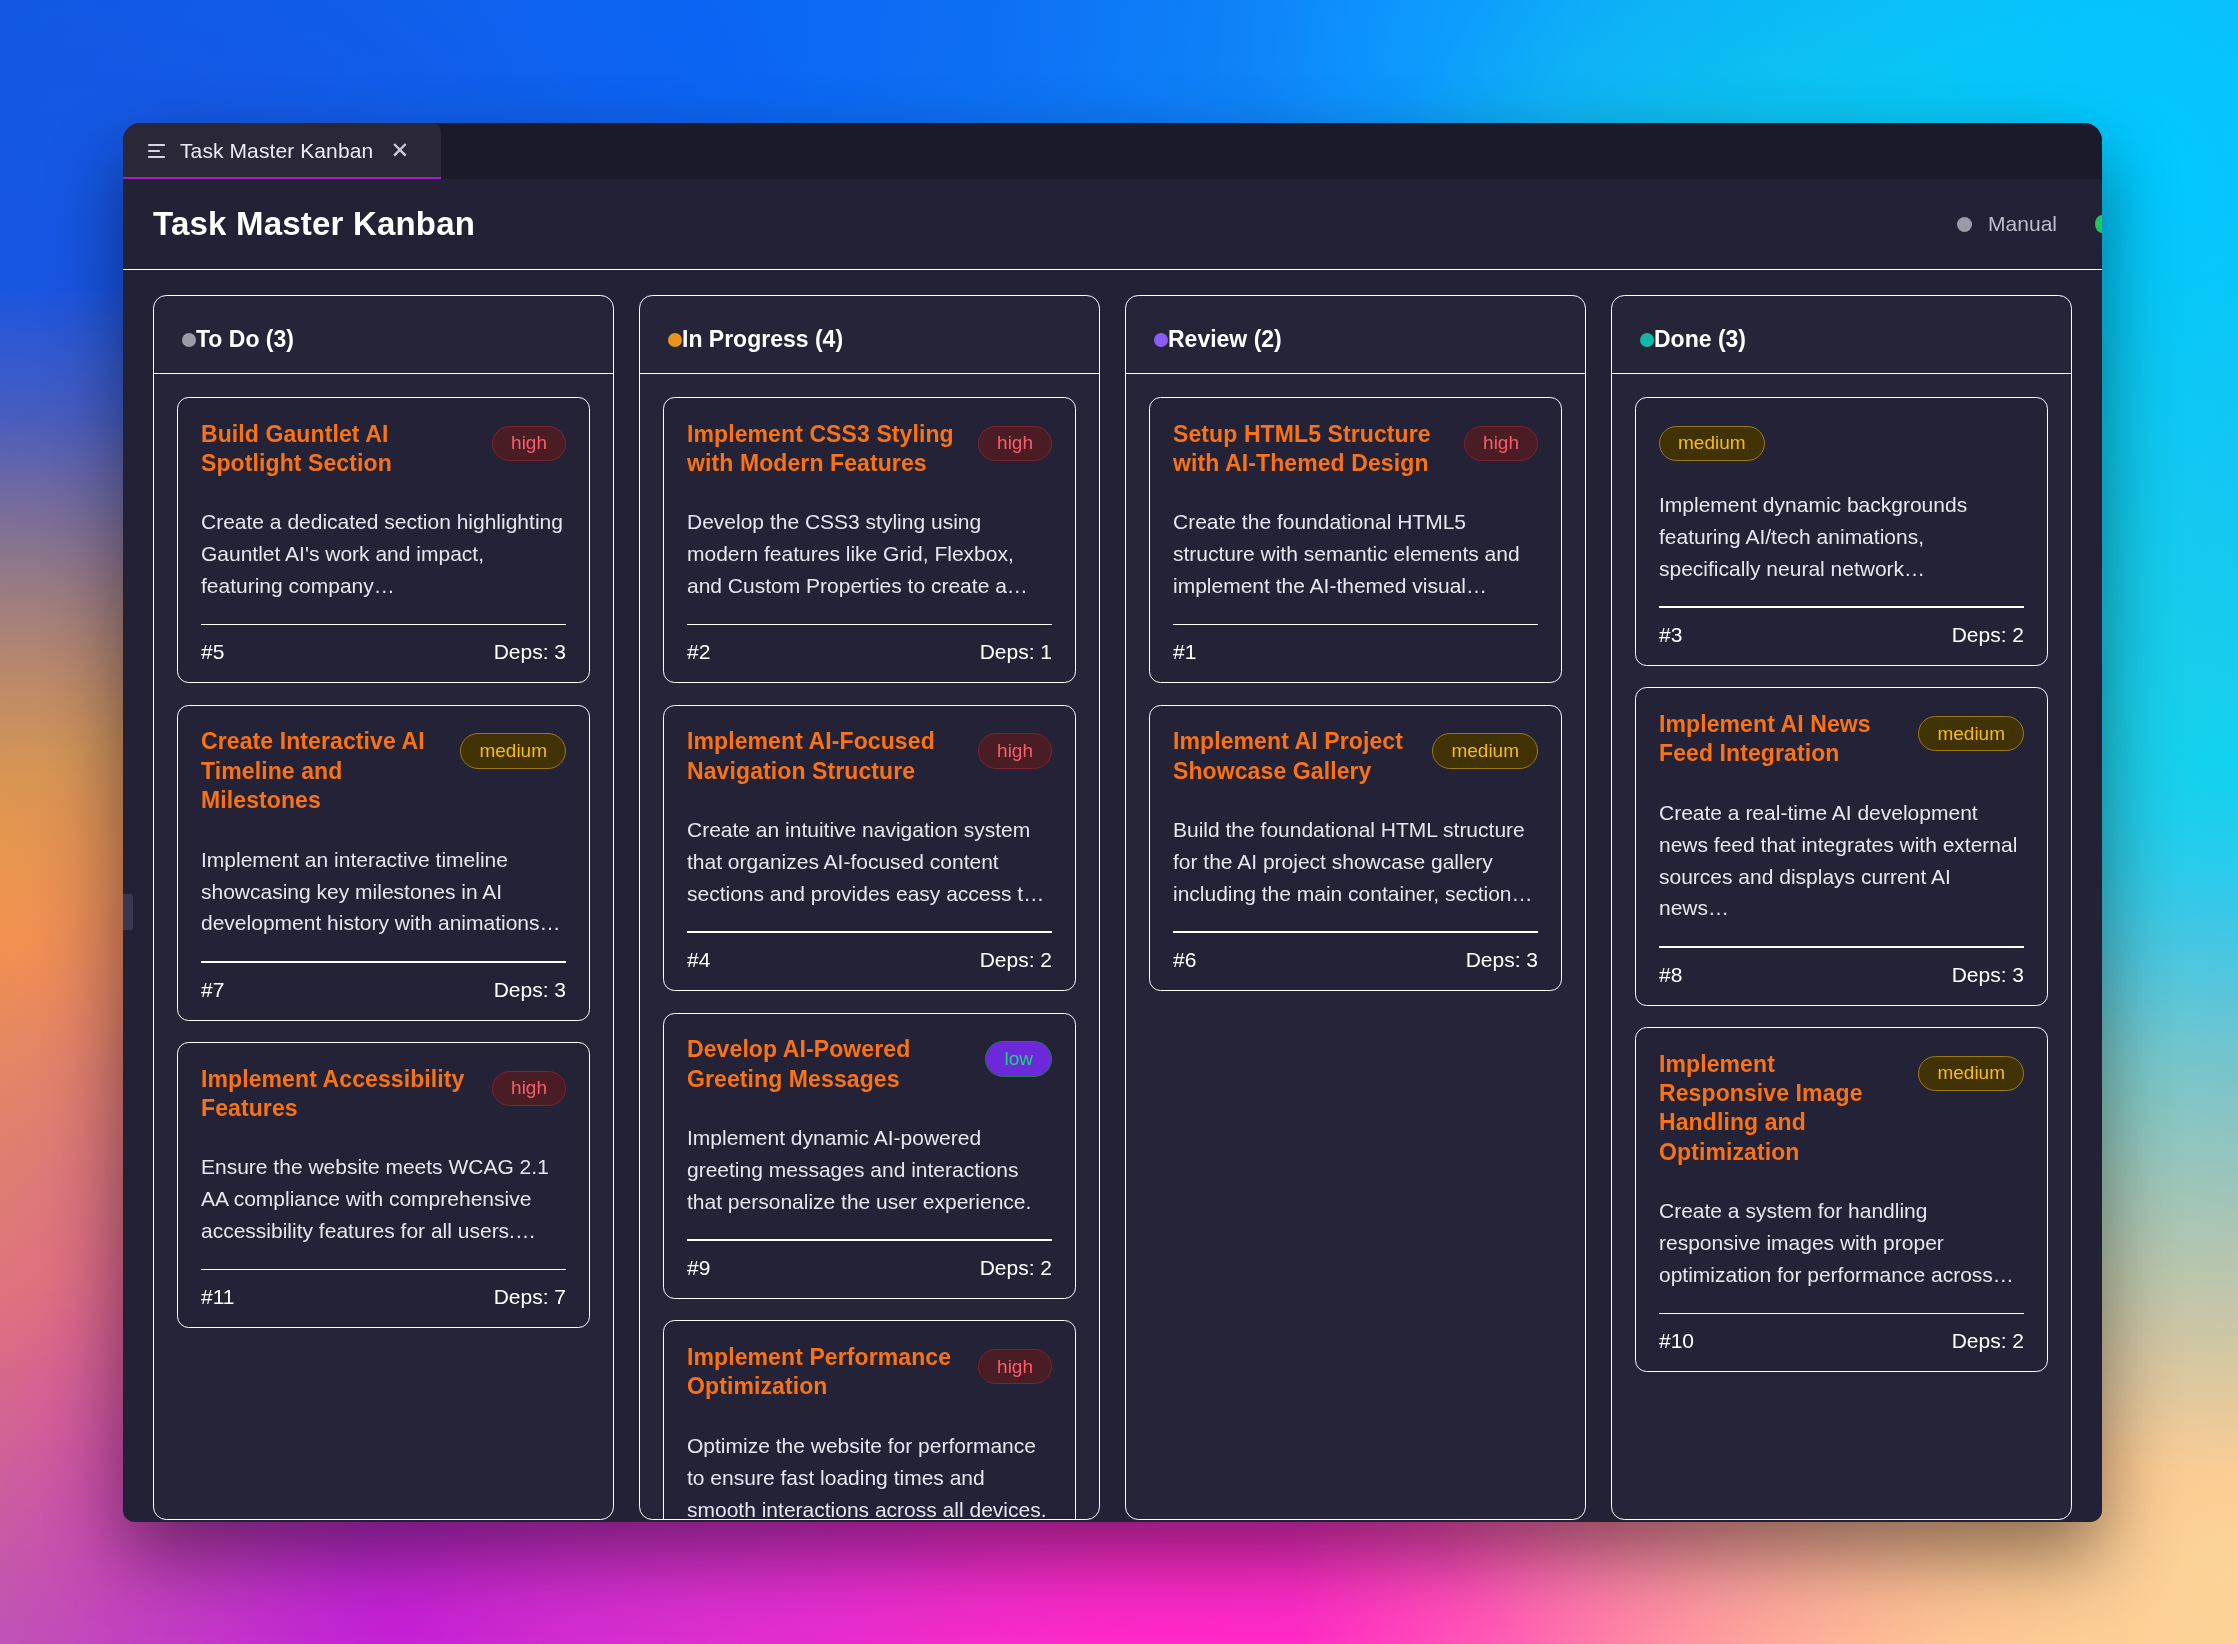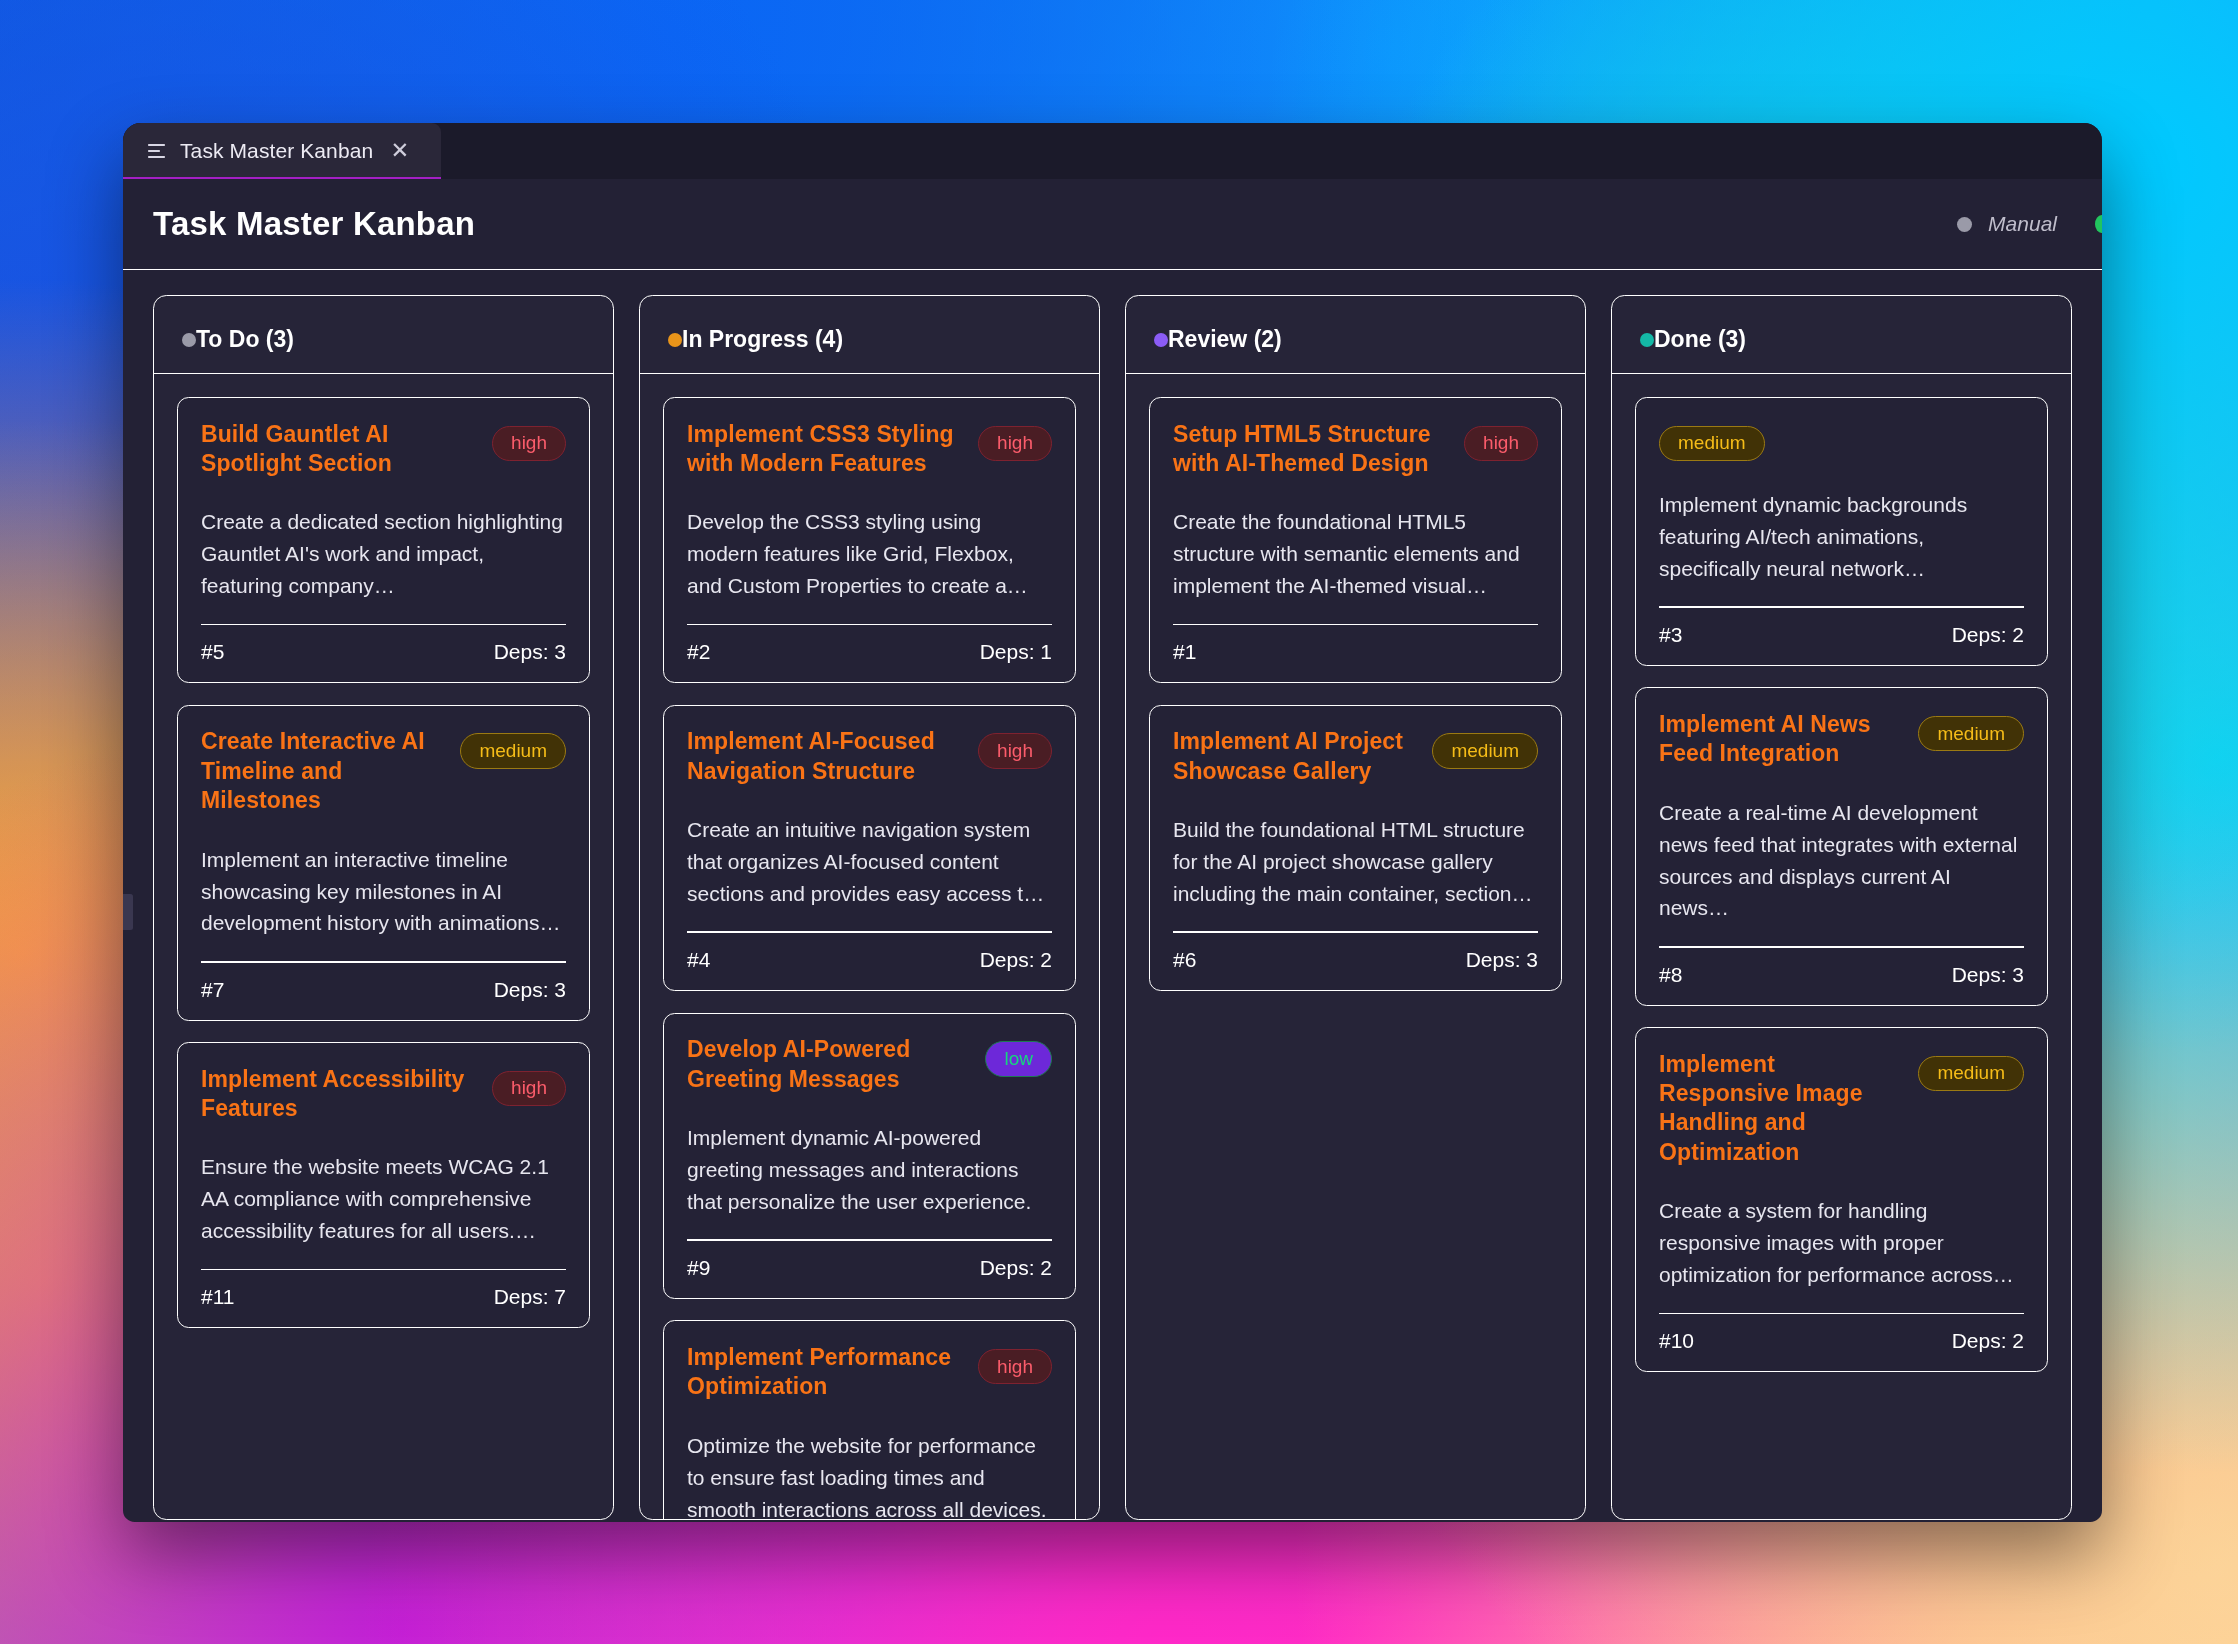--- a/index.html
+++ b/index.html
@@ -124,21 +124,20 @@
   }
   #header-right {
     display: flex;
     align-items: center;
     gap: 15px;
   }
   .mode-indicator {
     display: flex;
     align-items: center;
     gap: 16px;
-    font-style: italic;
   }
   .mode-dot {
     width: 15px; height: 15px;
     border-radius: 50%;
     background: #9a9aa8;
   }
   .mode-label {
     font-size: 21px;
     color: #bfbdcb;
   }

